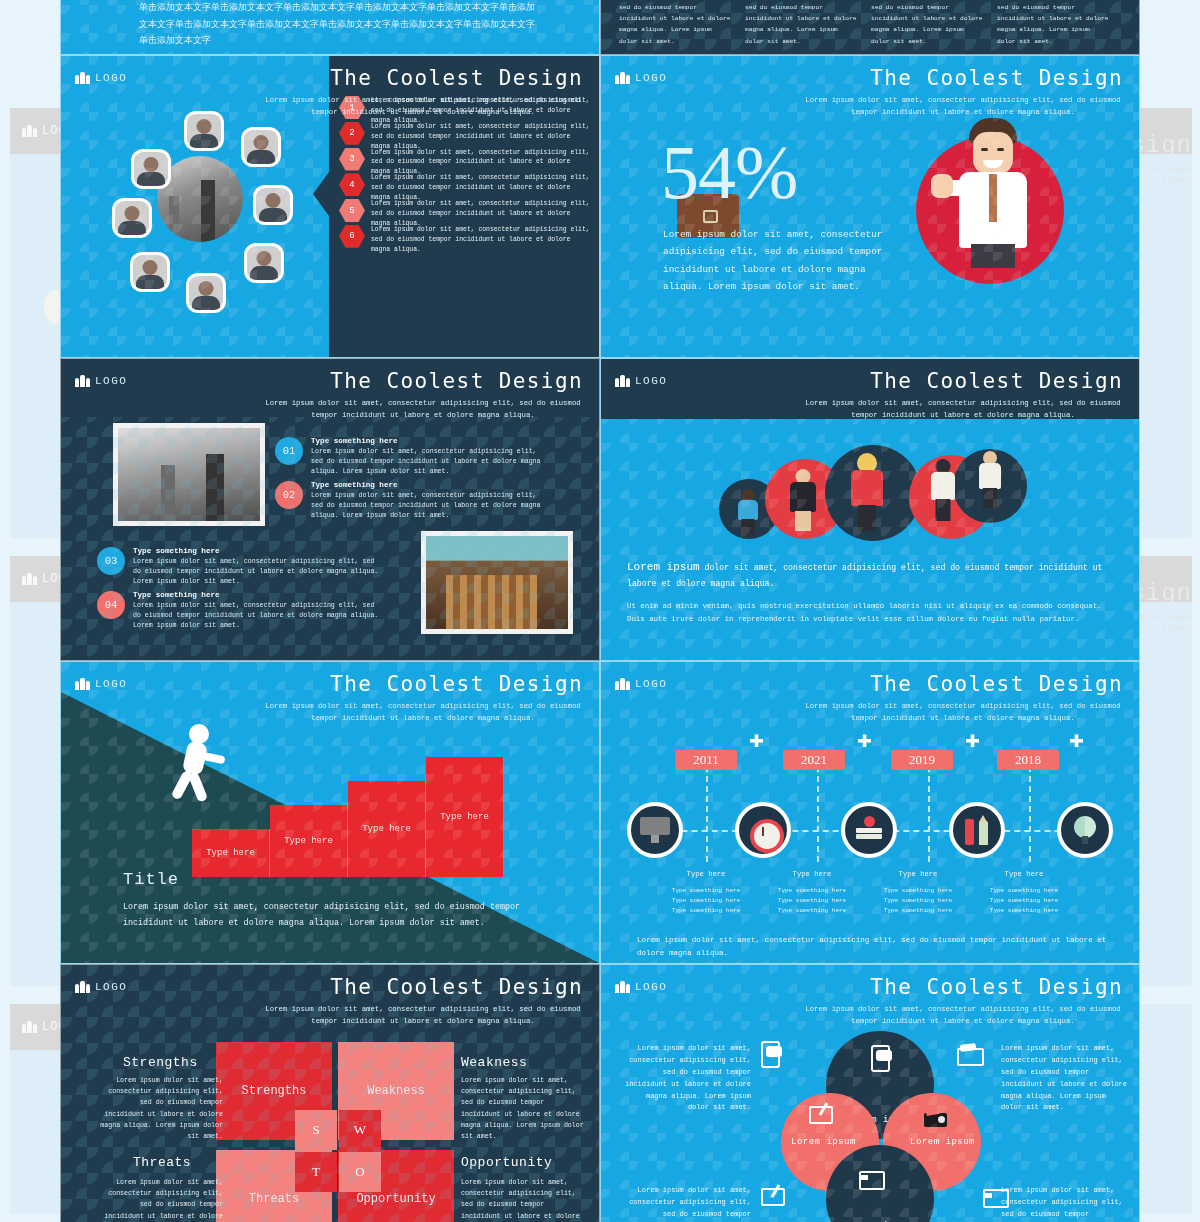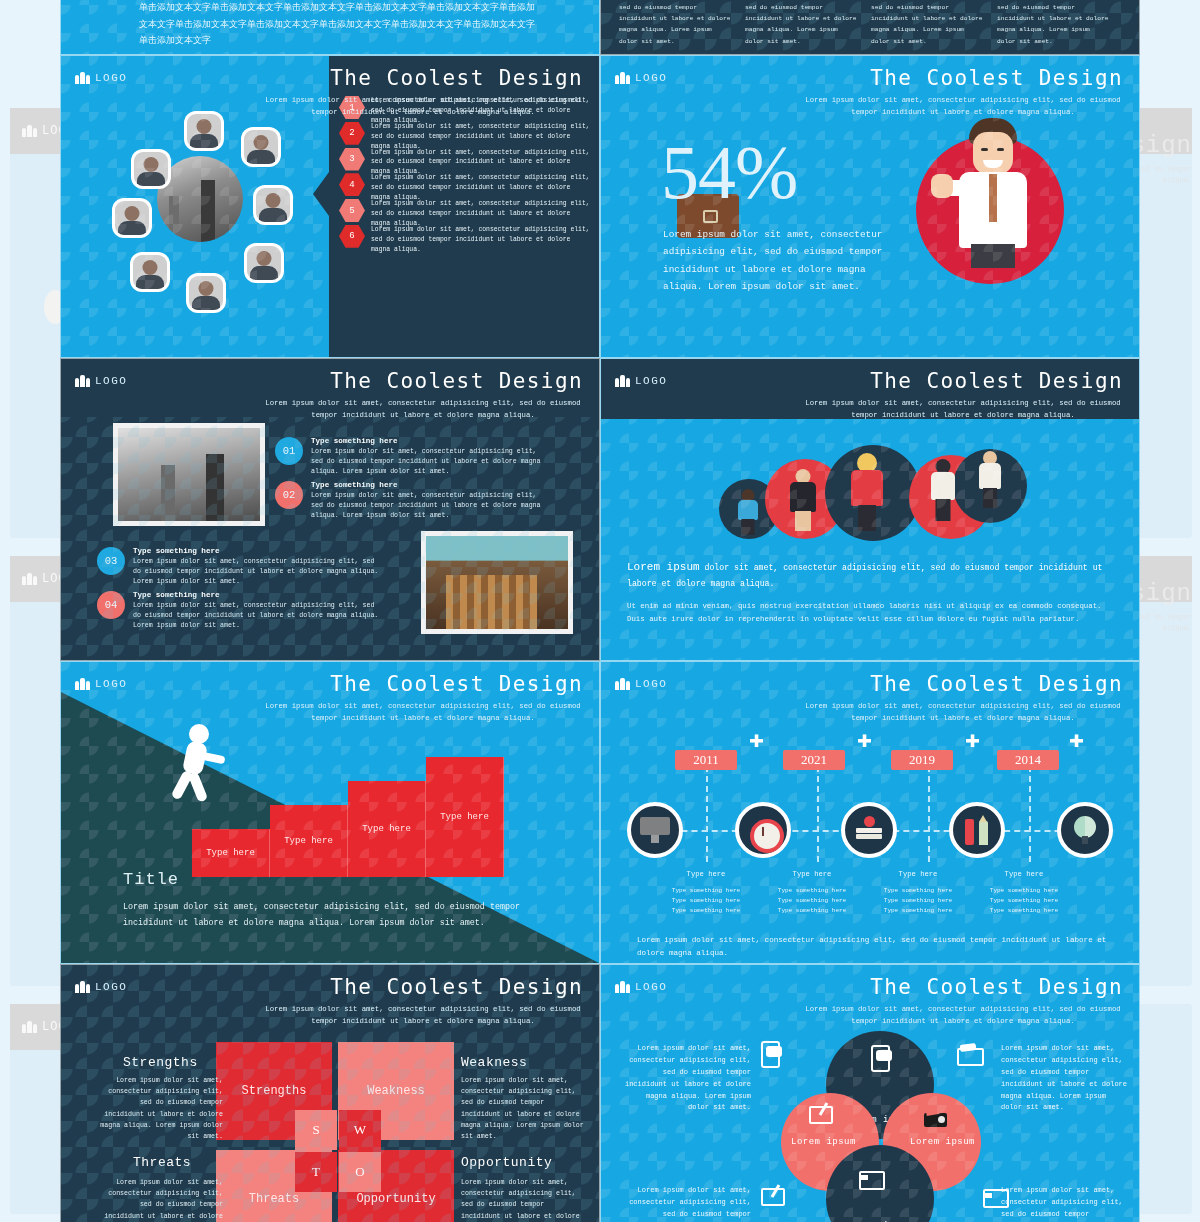--- a/index.html
+++ b/index.html
@@ -543,21 +543,21 @@
       <div class="tl-vert" style="left:428px;top:104px;height:96px;"></div>
 
       <div class="tl-plus" style="left:148px;top:66px;">✚</div>
       <div class="tl-plus" style="left:256px;top:66px;">✚</div>
       <div class="tl-plus" style="left:364px;top:66px;">✚</div>
       <div class="tl-plus" style="left:468px;top:66px;">✚</div>
 
       <div class="tl-year" style="left:74px;top:88px;">2011</div>
       <div class="tl-year" style="left:182px;top:88px;">2021</div>
       <div class="tl-year" style="left:290px;top:88px;">2019</div>
-      <div class="tl-year" style="left:396px;top:88px;">2014</div>
+      <div class="tl-year" style="left:396px;top:88px;">2018</div>
 
       <div class="tl-node" style="left:26px;top:140px;">
           <span class="ic-mon"></span>
         </div>
       <div class="tl-node" style="left:134px;top:140px;">
           <span class="ic-clk"></span>
         </div>
       <div class="tl-node" style="left:240px;top:140px;">
           <span class="ic-bk">
             <b></b>

